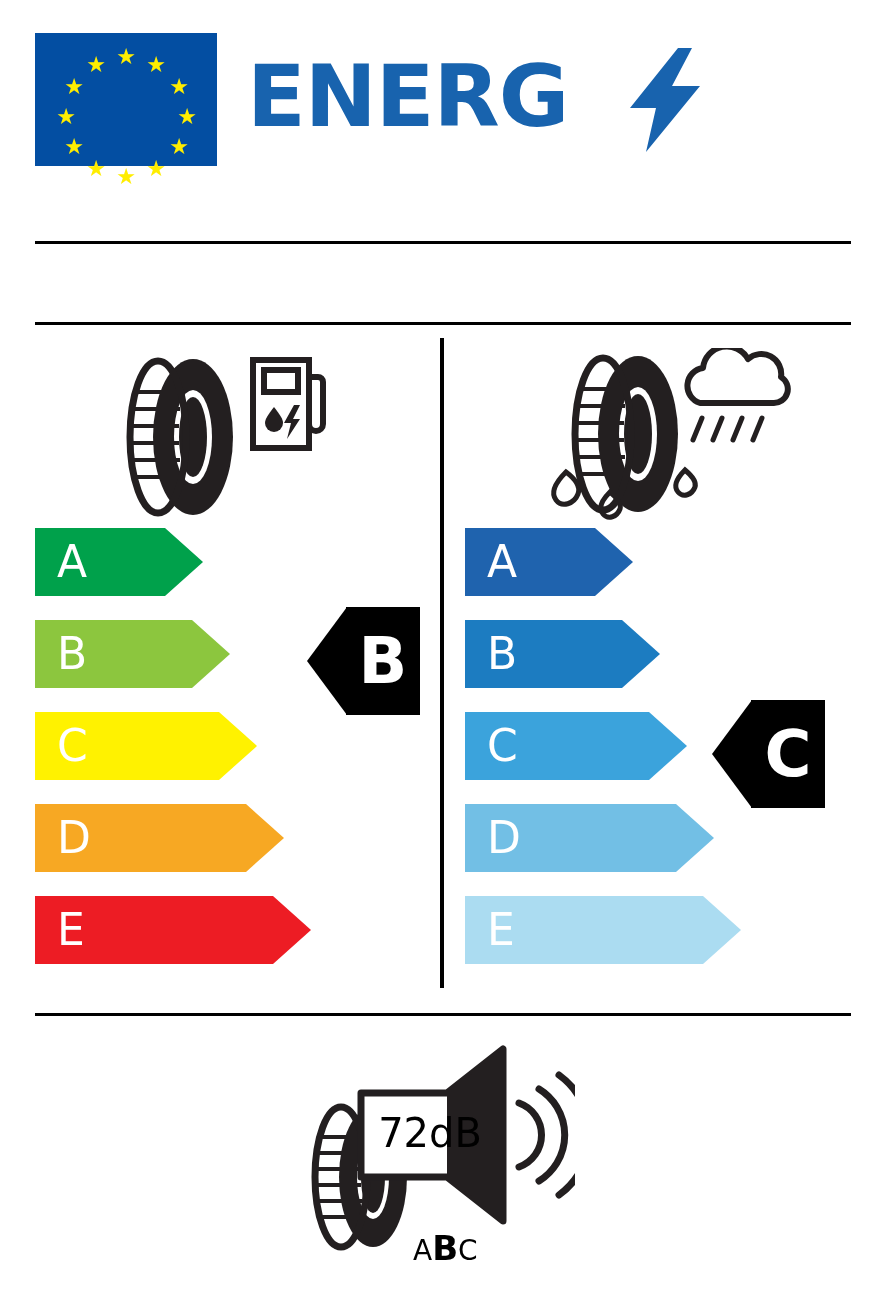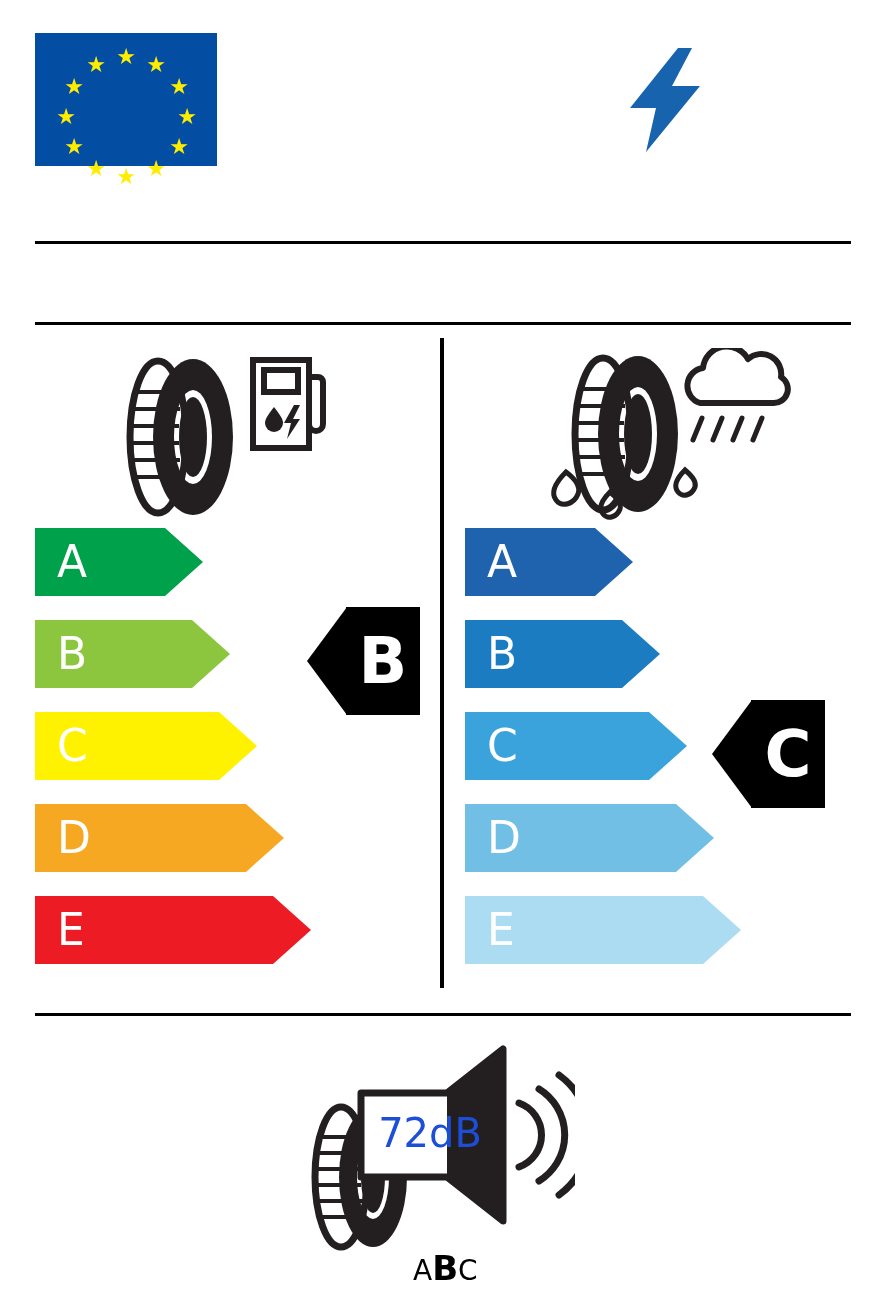--- a/index.html
+++ b/index.html
@@ -142,26 +142,25 @@
     color: #fff;
     font-size: 64px;
     font-weight: bold;
     text-align: center;
   }
 
   
   .noise-db {
     position: absolute;
     font-size: 40px;
-    color: #1d4ed8;
+    color: #000000;
   }
   .noise-class {
     position: absolute;
     font-size: 28px;
-    margin-top: 20px;
   }
   .noise-class .cls-strong { font-size: 34px; font-weight: bold; }
 
   .svg-abs { position: absolute; }
 </style>
 </head>
 <body>
 
 <div class="label-root">
 
@@ -173,20 +172,21 @@
     <div class="star" style="left:133px; top:103px;">★</div>
     <div class="star" style="left:110px; top:125px;">★</div>
     <div class="star" style="left:80px; top:133px;">★</div>
     <div class="star" style="left:50px; top:125px;">★</div>
     <div class="star" style="left:28px; top:103px;">★</div>
     <div class="star" style="left:20px; top:73px;">★</div>
     <div class="star" style="left:28px; top:43px;">★</div>
     <div class="star" style="left:50px; top:21px;">★</div>
   </div>
 
+  <div class="energ-word">ENERG</div>
 
   <svg class="bolt" viewBox="0 0 70 104">
     <polygon points="48,0 0,60 26,60 16,104 70,38 42,38 62,0" fill="#1863ae"></polygon>
   </svg>
 
 
   <div class="rule rule-top"></div>
   <div class="rule rule-second"></div>
   <div class="divider-v"></div>
   <div class="rule rule-bottom"></div>

